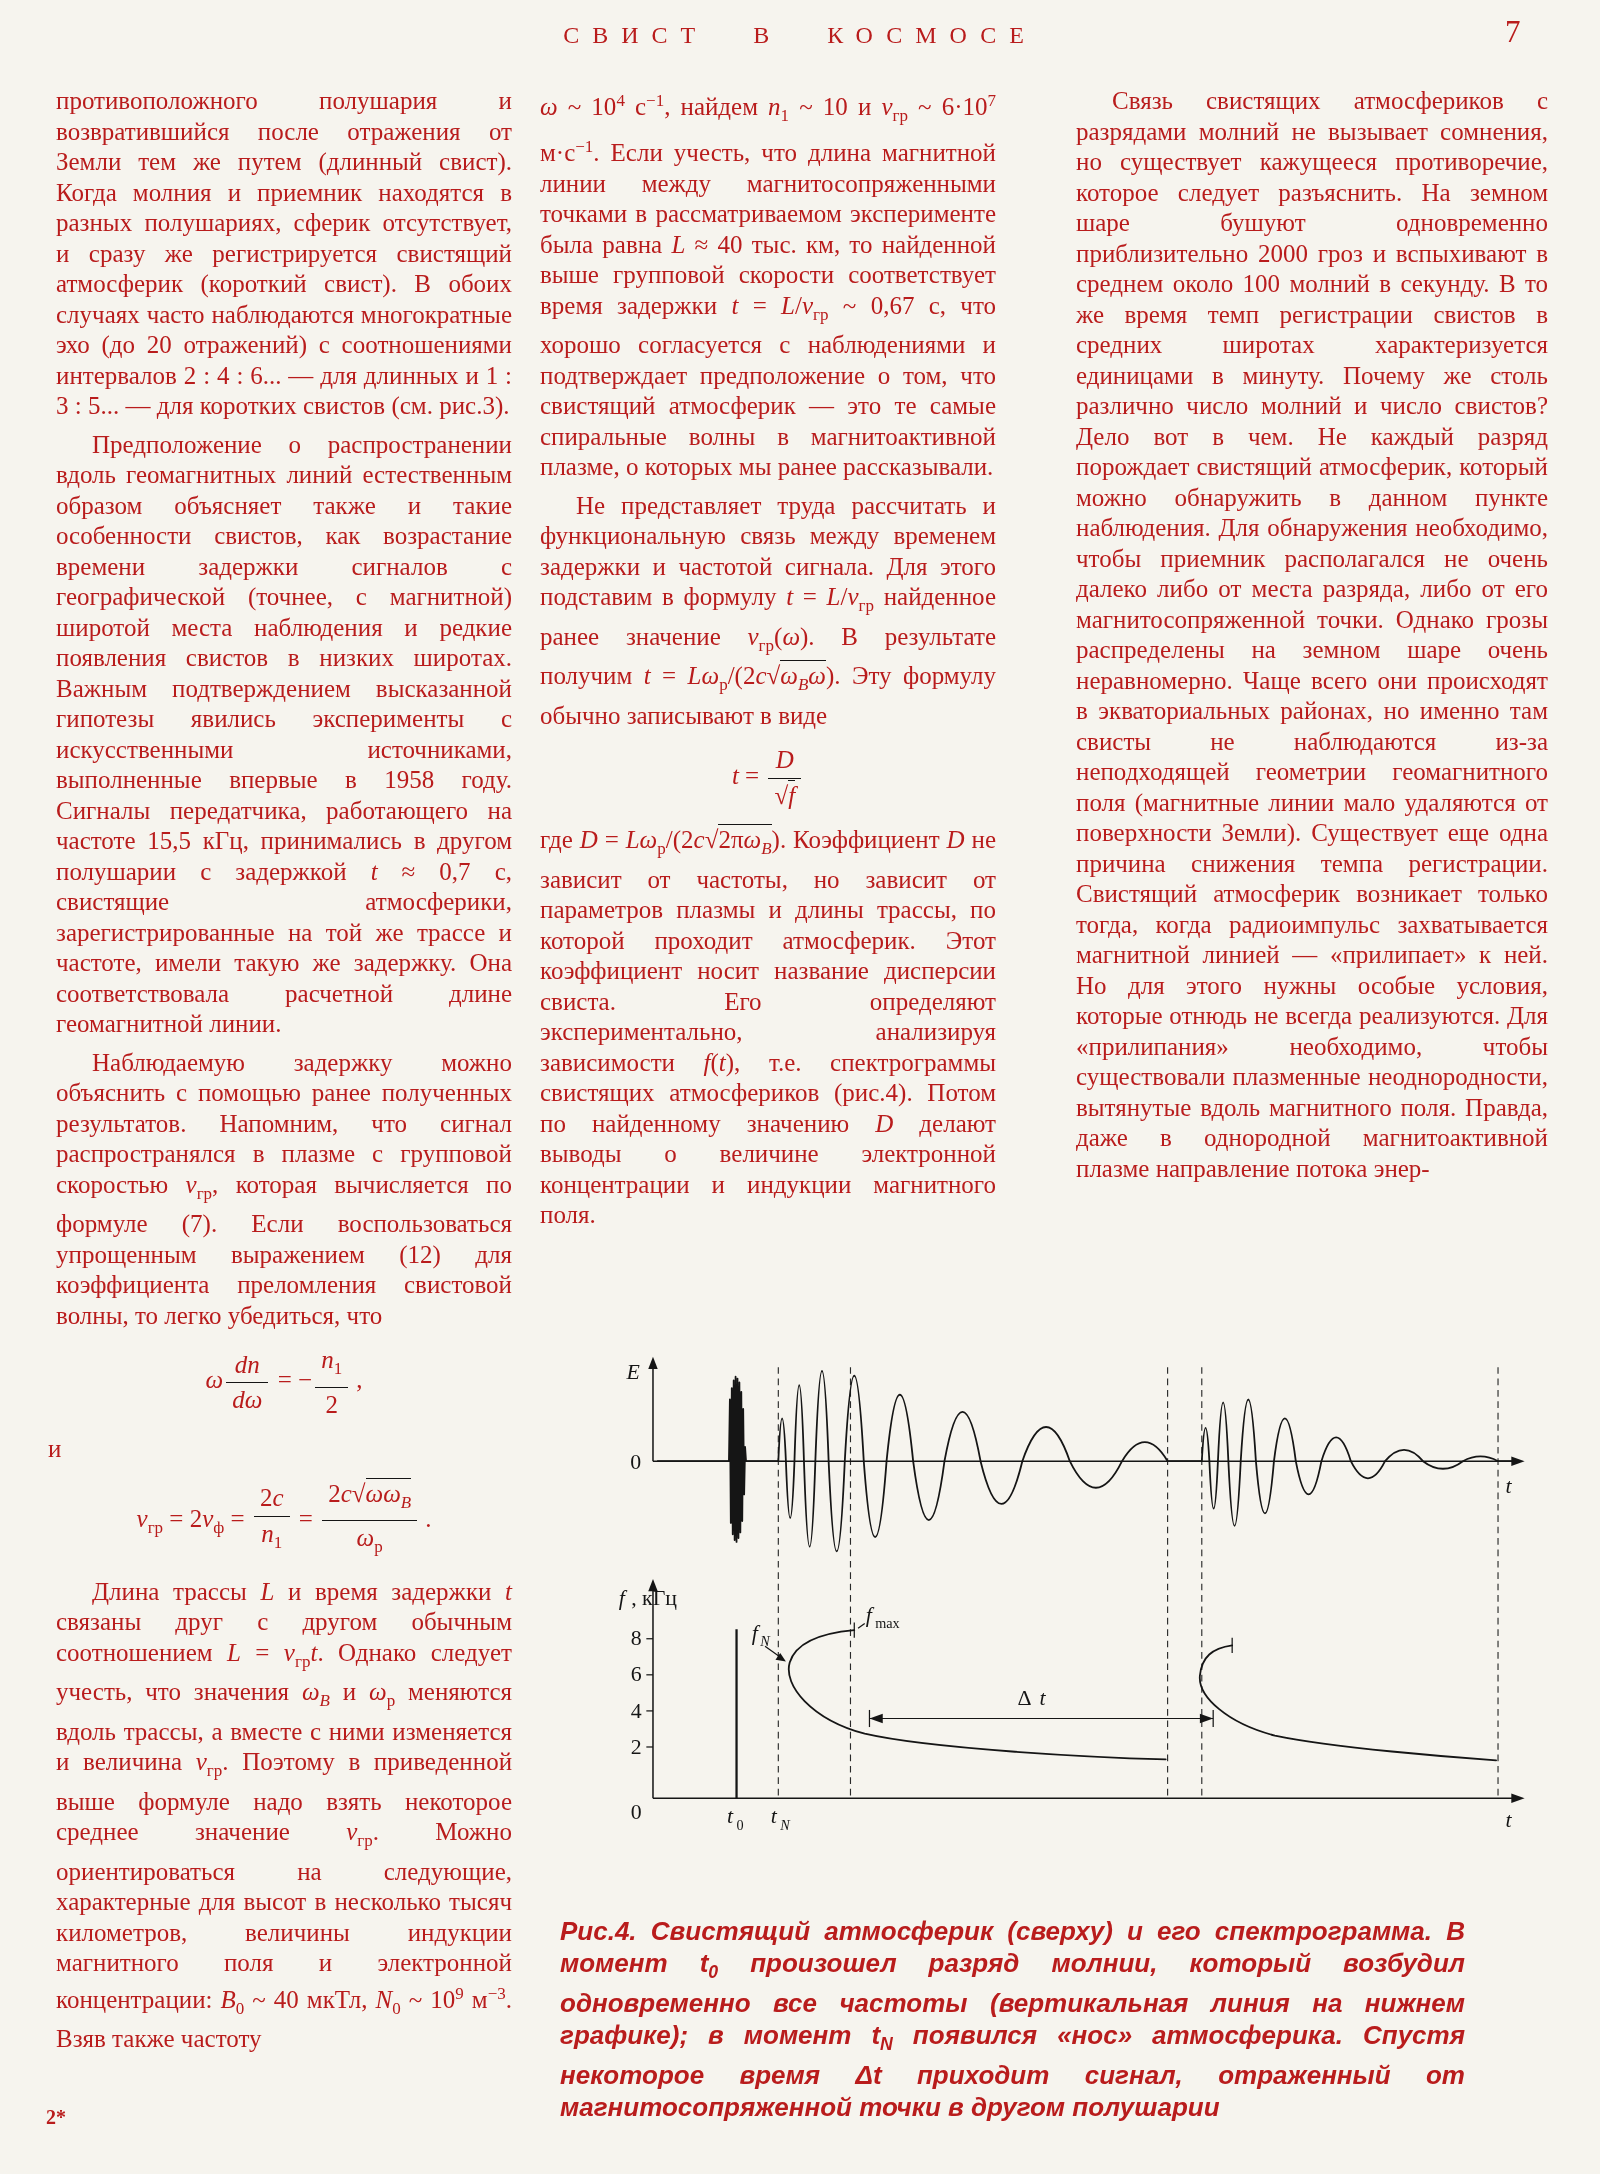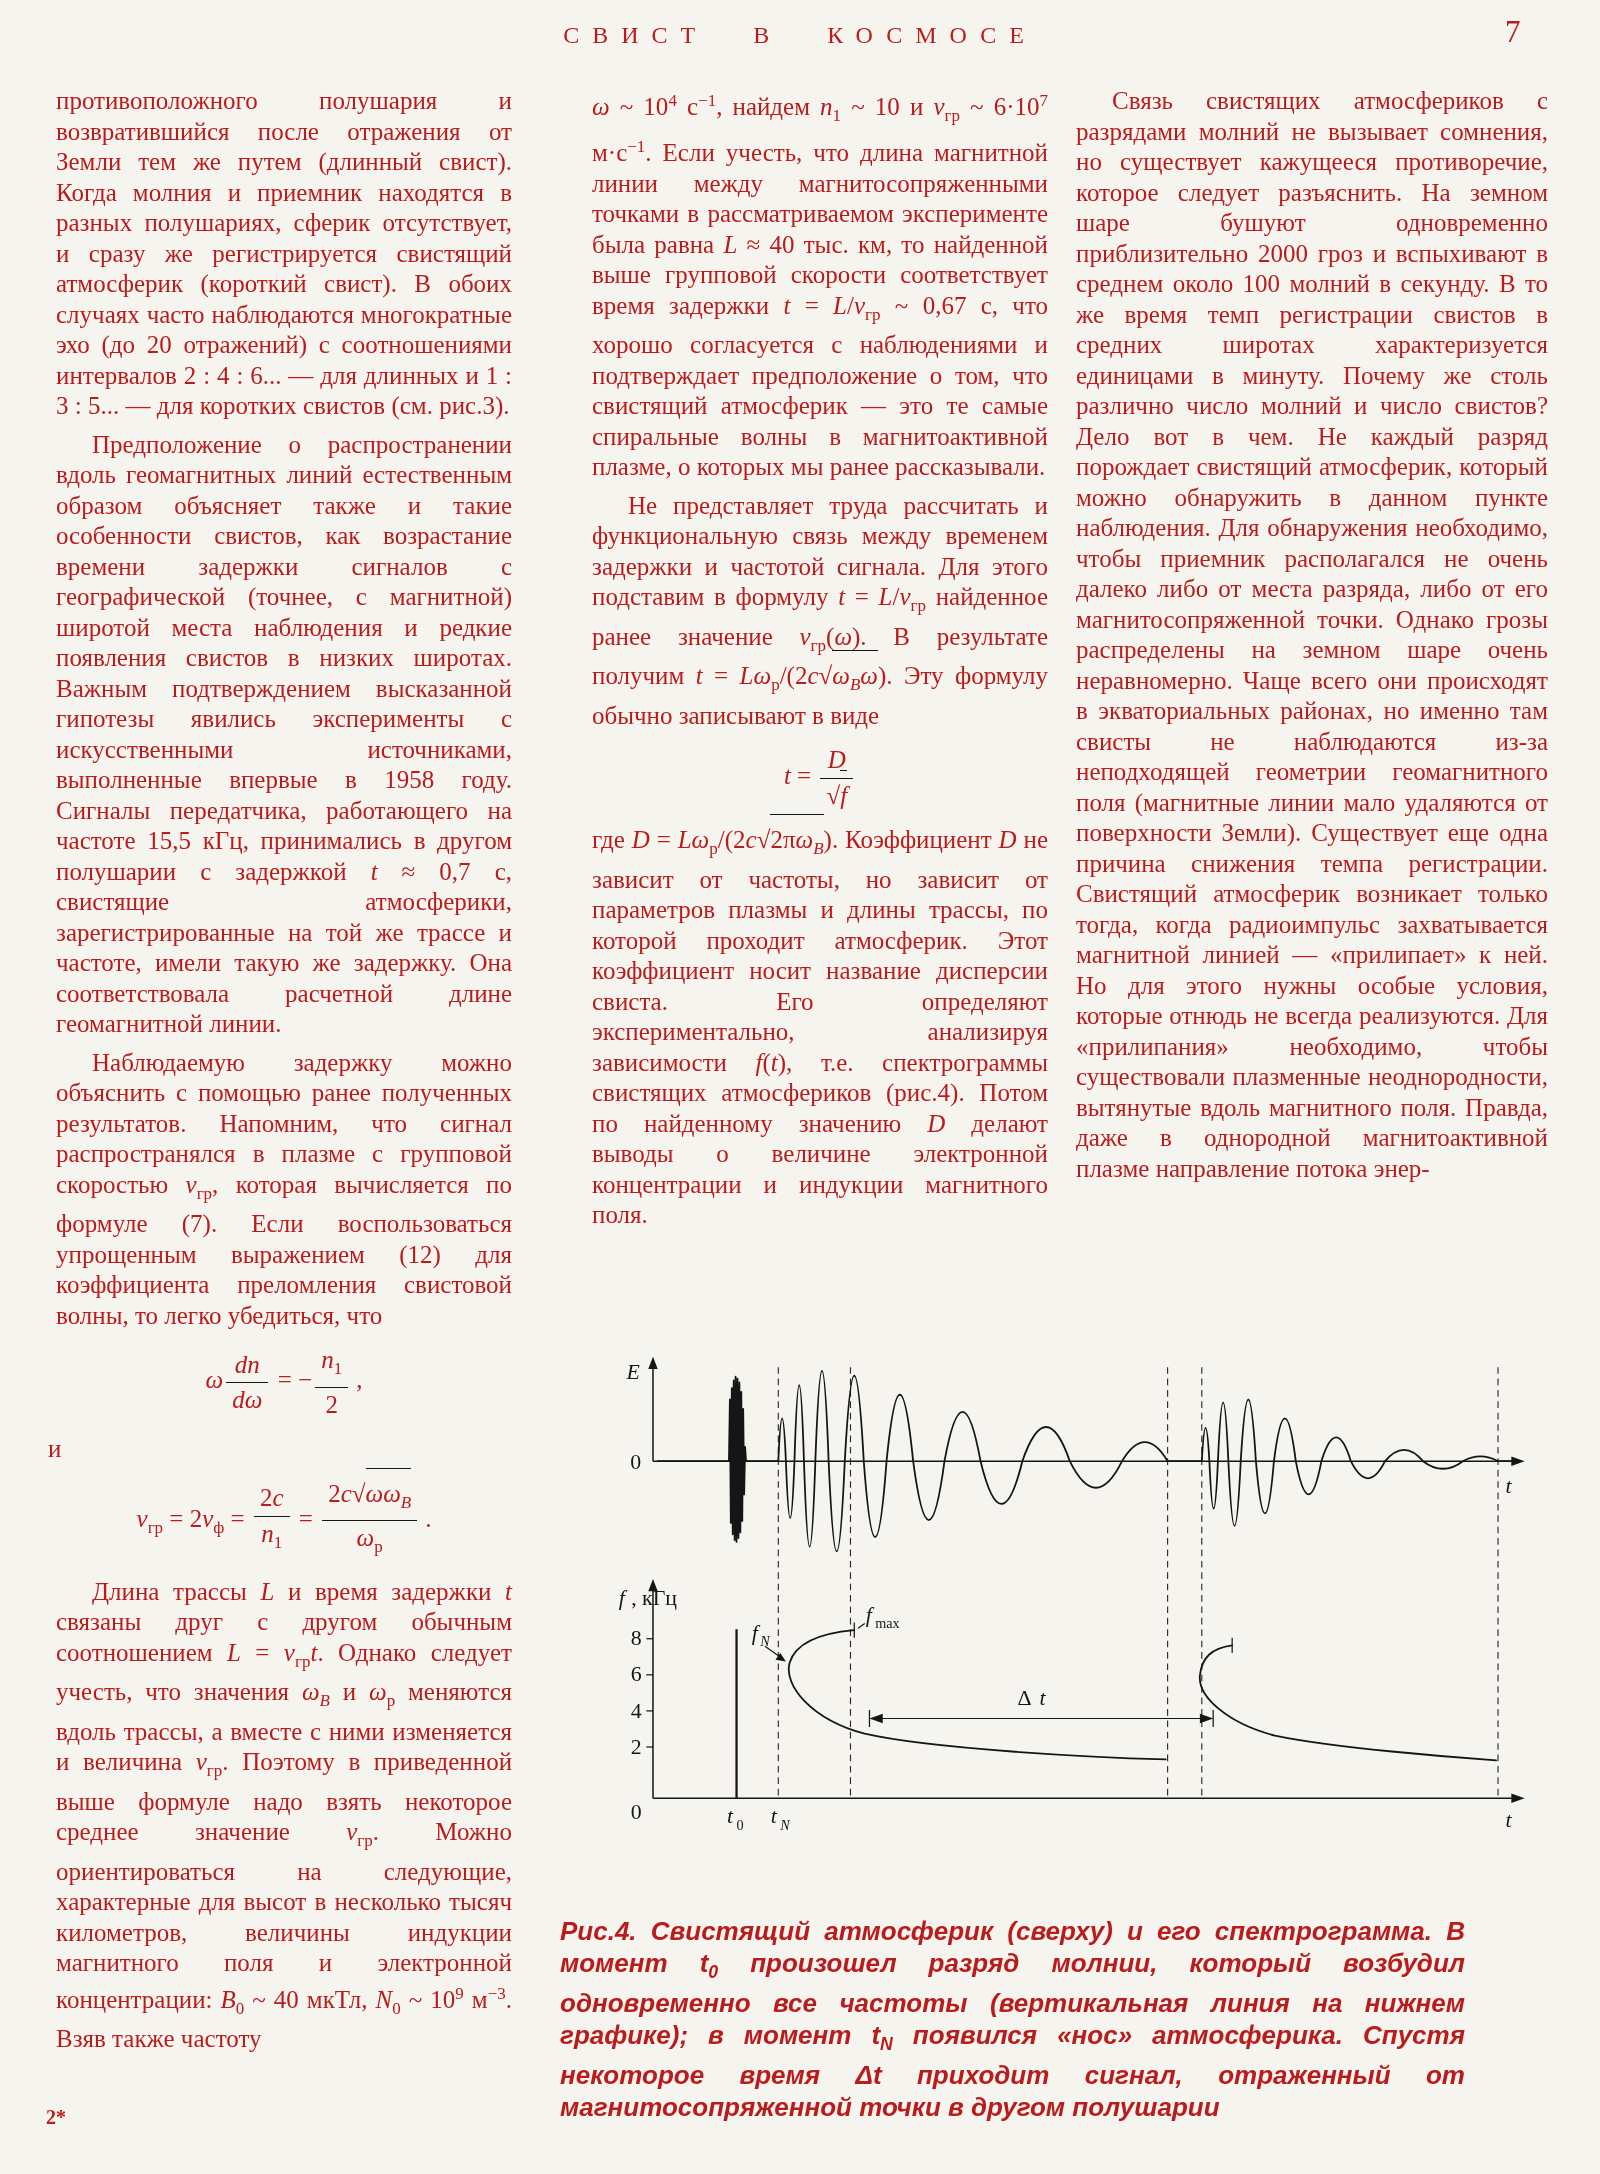--- a/index.html
+++ b/index.html
@@ -4,30 +4,30 @@
 <style>
   *{box-sizing:border-box}
   html,body{margin:0;padding:0;background:#d8d5cf}
   .page{position:relative;width:1600px;height:2174px;background:#f6f4ee;
         font-family:"Liberation Serif",serif;color:#b91c1c;overflow:hidden}
   .title{position:absolute;top:22px;left:0;width:1600px;text-align:center;
          font-size:24px;letter-spacing:13px;word-spacing:26px}
   .page-num{position:absolute;top:14px;left:1505px;font-size:31px}
   .col{position:absolute;top:78px;font-size:25px;line-height:30.5px;text-align:justify}
   .col1{left:48px;width:472px}
-  .col2{left:584px;width:472px}
+  .col2{left:532px;width:472px}
   .col3{left:1068px;width:488px}
   p{margin:8px;text-indent:36px}
   p.noind{text-indent:0}
   .formula{margin:14px 0;text-align:center;font-size:25px;text-indent:0}
   .conj{margin:2px 0;text-indent:0}
   .frac{display:inline-block;vertical-align:middle;text-align:center;padding:0 3px}
   .frac .num{display:block;border-bottom:1.6px solid #151515;padding:0 6px 2px}
   .frac .den{display:block;padding:2px 6px 0}
-  .rad{border-top:1.6px solid #151515;padding-top:11px}
+  .rad{border-top:1.6px solid #151515;padding-top:1px}
   sub,sup{font-size:68%}
   .figure-wrap{position:absolute;left:615px;top:1352px;width:940px}
   .figure-wrap svg{display:block;width:940px;height:auto}
   svg text{font-family:"Liberation Serif",serif;font-size:23px;fill:#151515}
   svg .it{font-style:italic}
   svg .sm{font-size:15px}
   svg .axis{stroke:#151515;stroke-width:1.6;fill:none}
   svg .curve{stroke:#151515;stroke-width:1.9;fill:none;stroke-linejoin:round;stroke-linecap:round}
   svg .dash{stroke:#2a2a2a;stroke-width:1.2;stroke-dasharray:7 5}
   svg .thin{stroke:#151515;stroke-width:1.3;fill:none}

